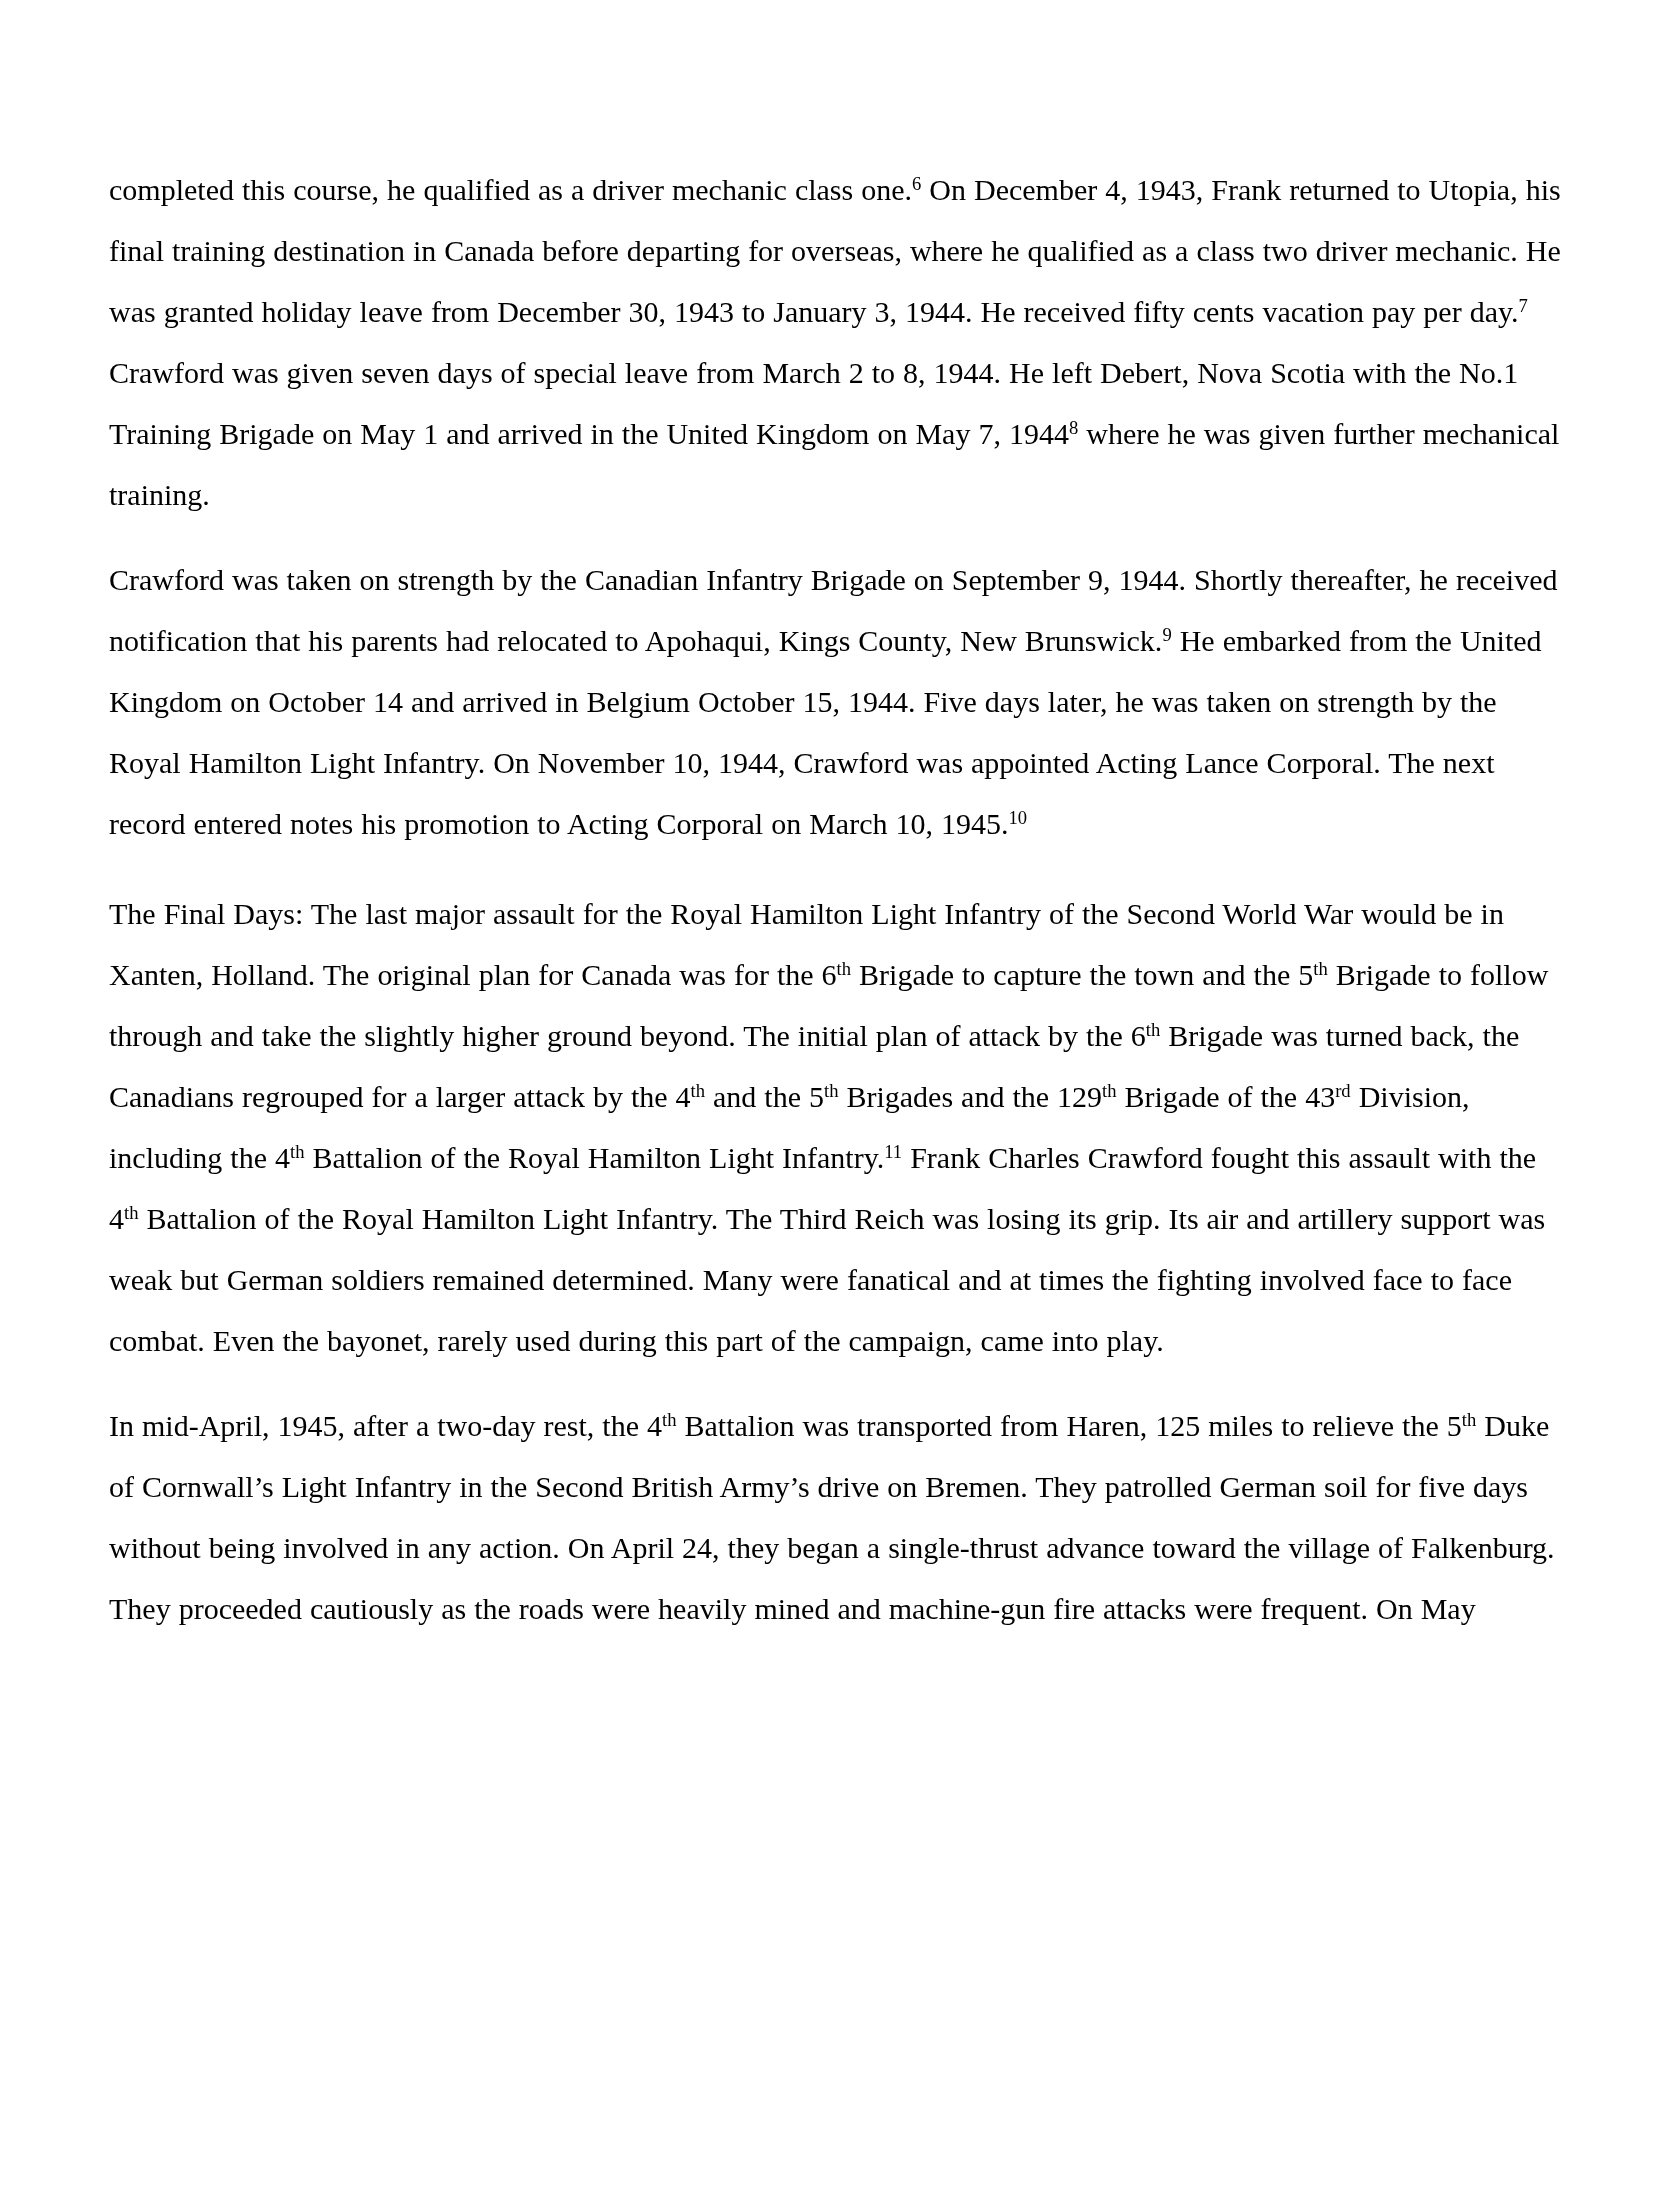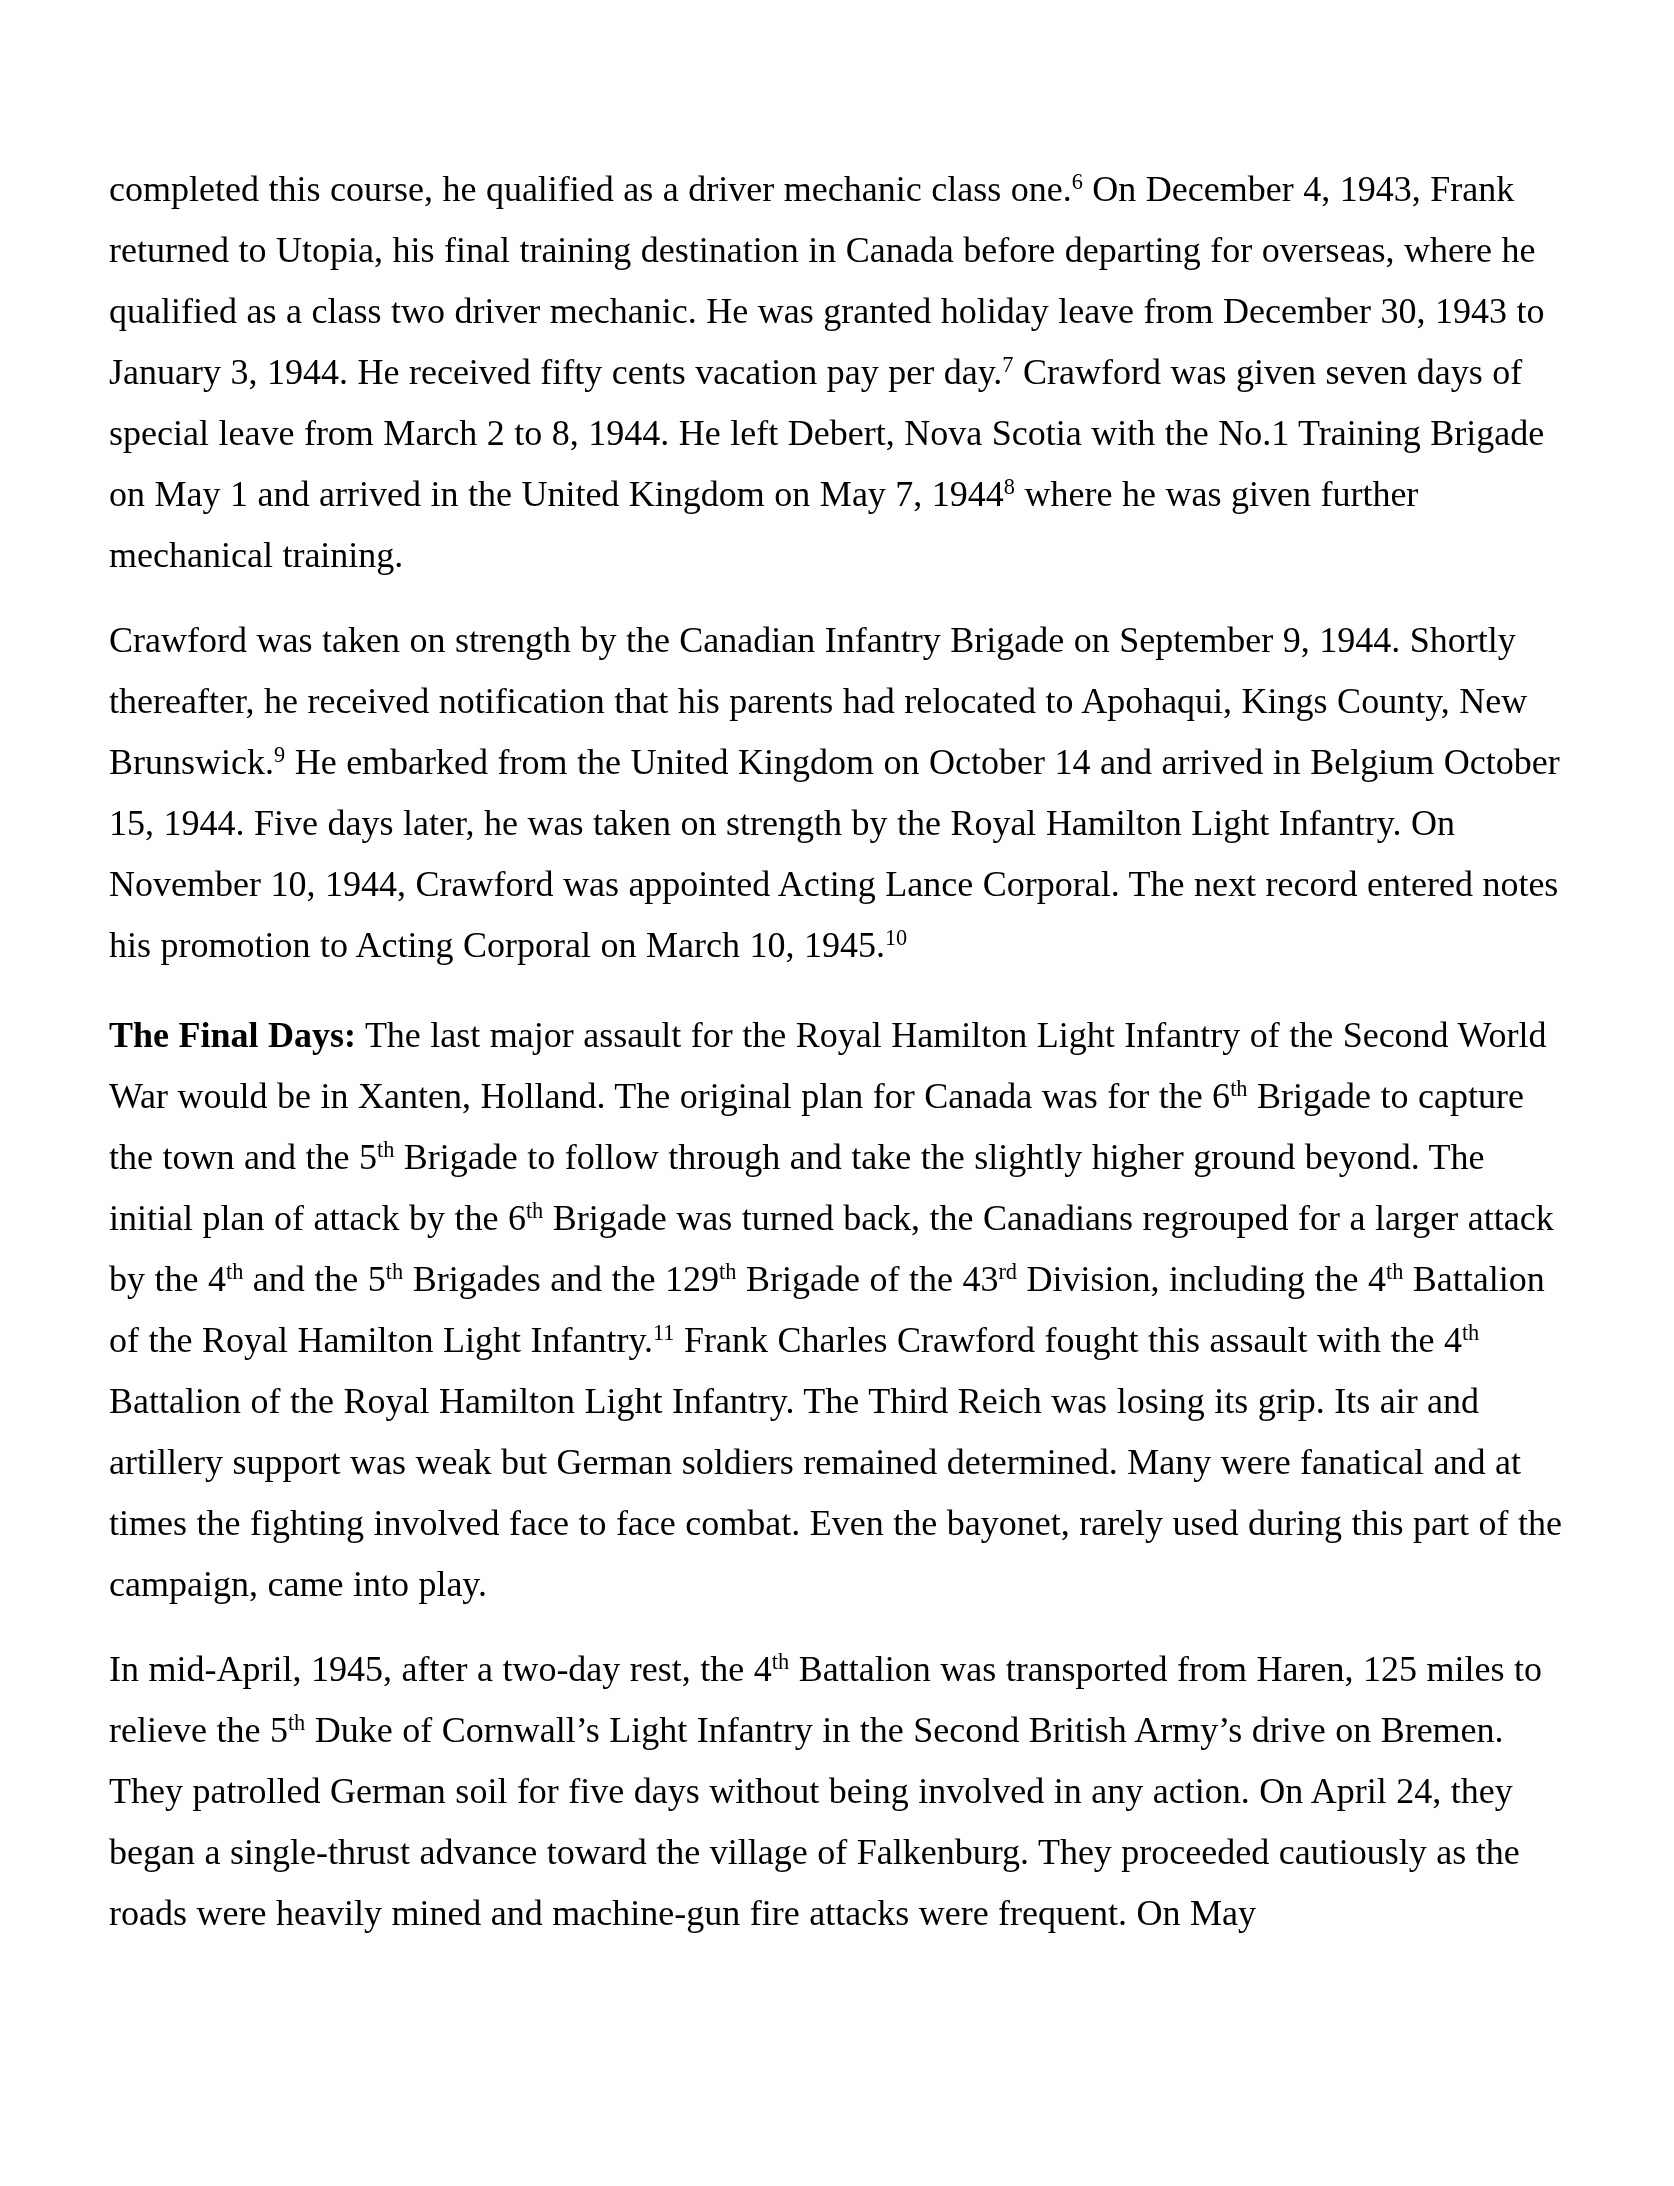--- a/index.html
+++ b/index.html
@@ -9,38 +9,38 @@
   }
   .page {
     position: relative;
     box-sizing: border-box;
     width: 1675px;
     height: 2186px;
     background: #ffffff;
     padding: 159px 107px 0 109px;
     overflow: hidden;
     font-family: "Liberation Serif", "DejaVu Serif", serif;
-    font-size: 36px;
+    font-size: 30px;
     line-height: 61px;
     color: #000000;
     -webkit-font-smoothing: antialiased;
   }
   .paragraph {
     margin: 0 0 24px 0;
     text-align: left;
     word-spacing: 0.5px;
   }
   .paragraph.extra-space-above {
     margin-top: 29px;
   }
   .paragraph:last-child {
     margin-bottom: 0;
   }
   .bold {
-    font-weight: bold;
+    font-weight: normal;
   }
   sup {
     font-size: 0.62em;
     line-height: 0;
     vertical-align: baseline;
     position: relative;
     top: -0.55em;
   }
 </style>
 </head>

